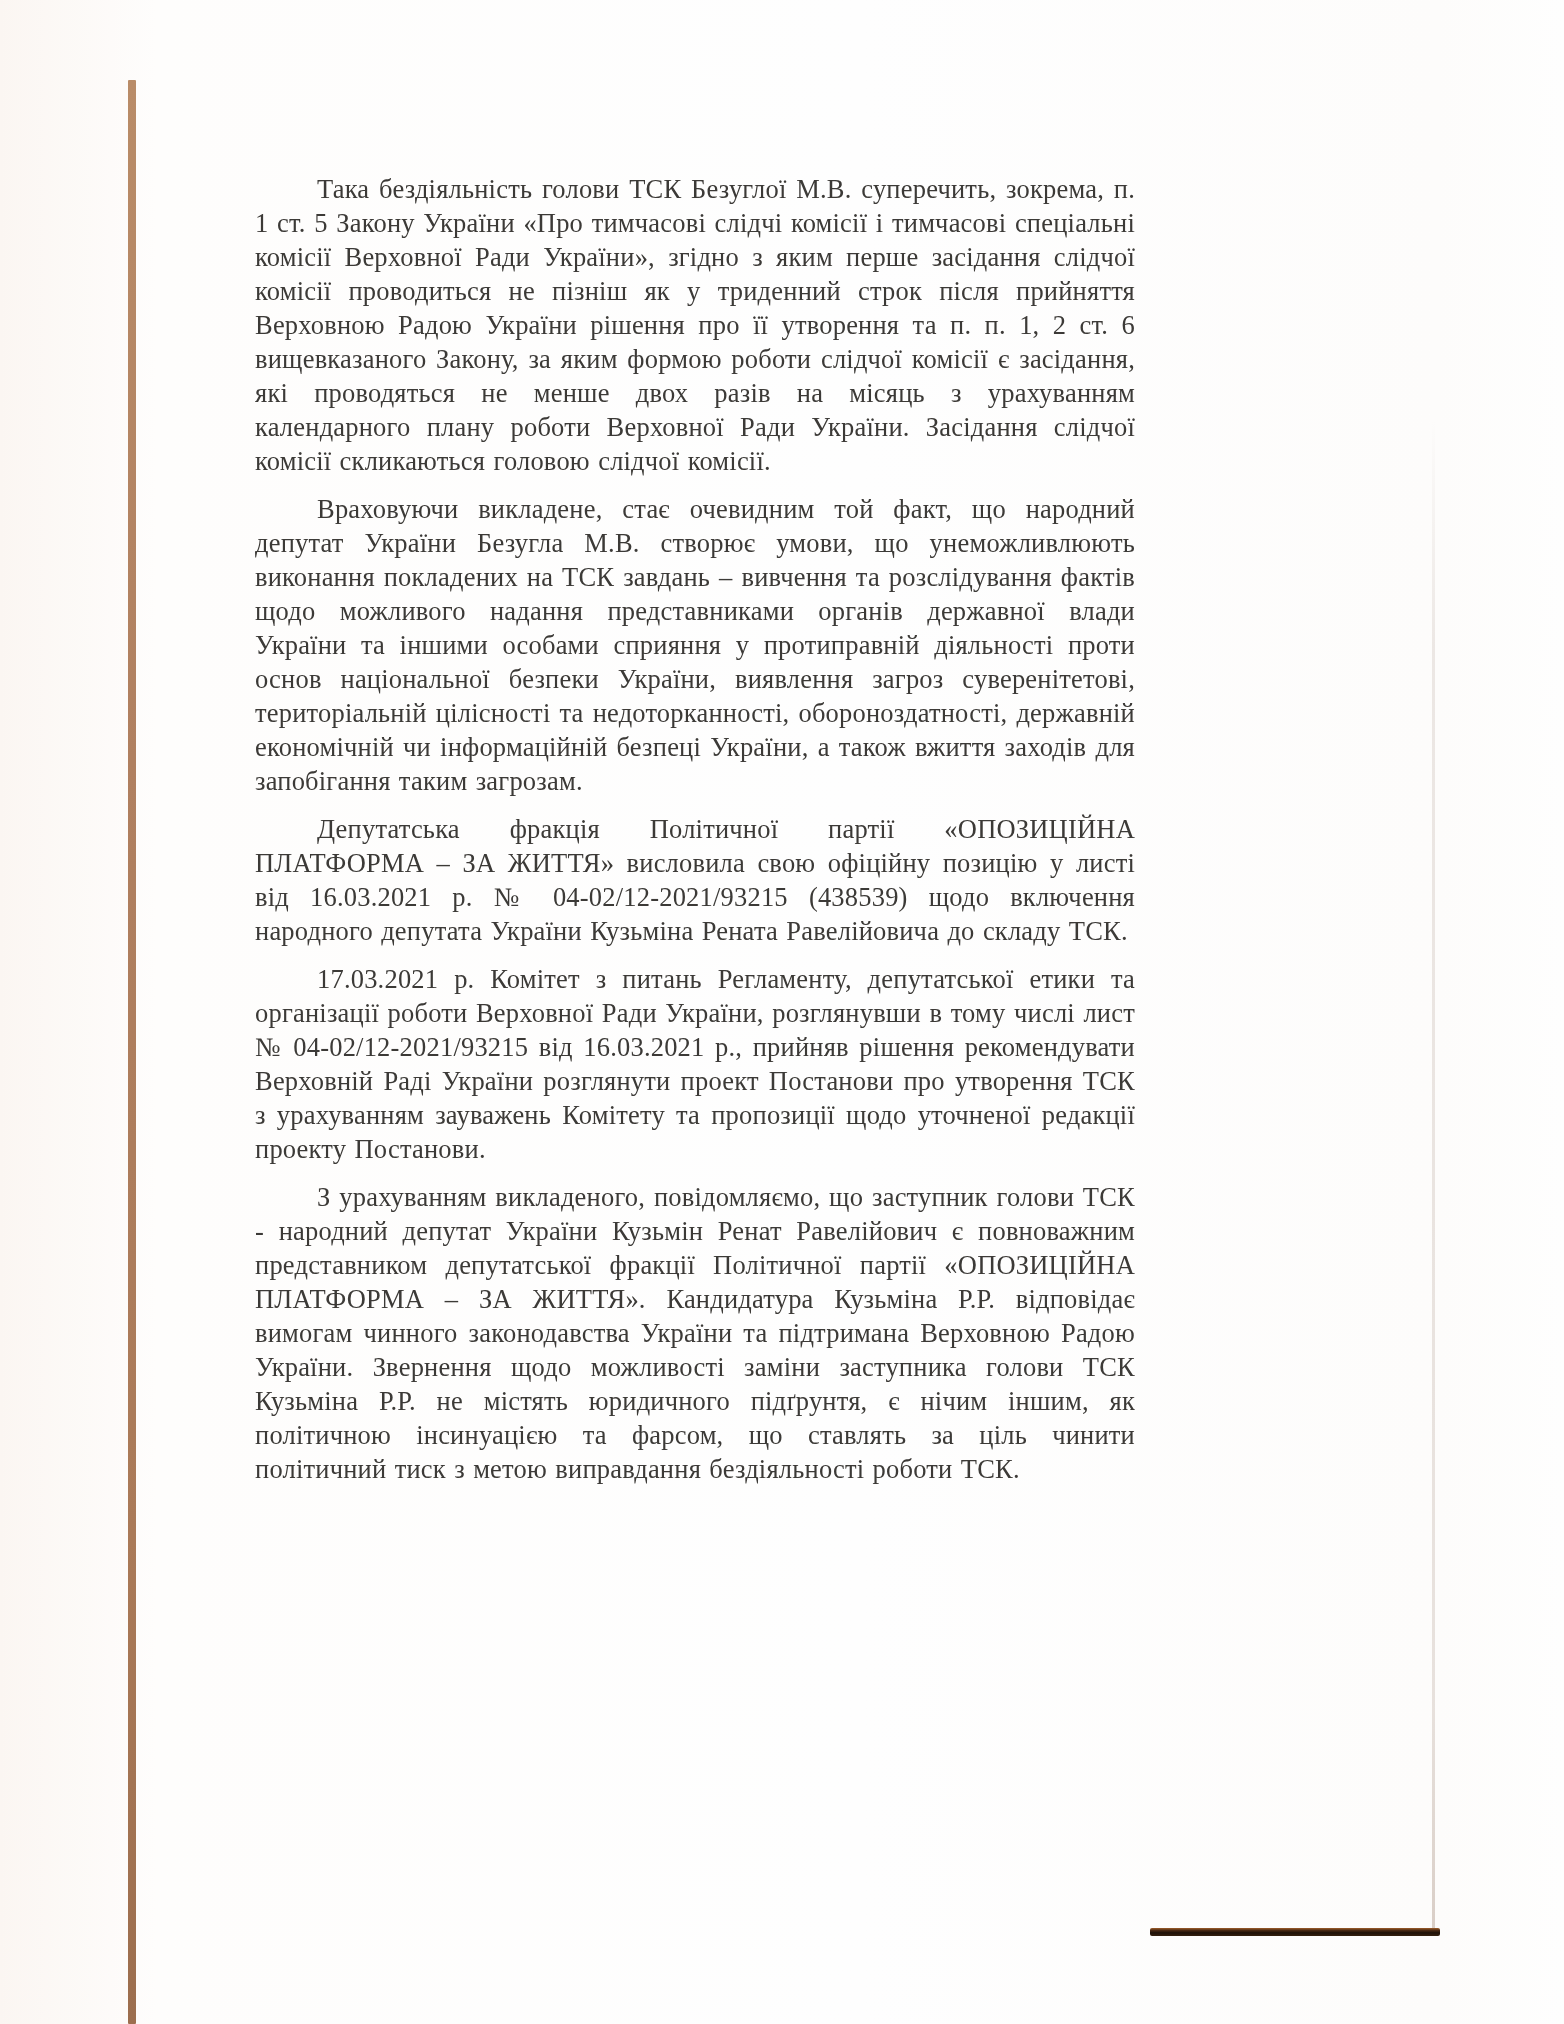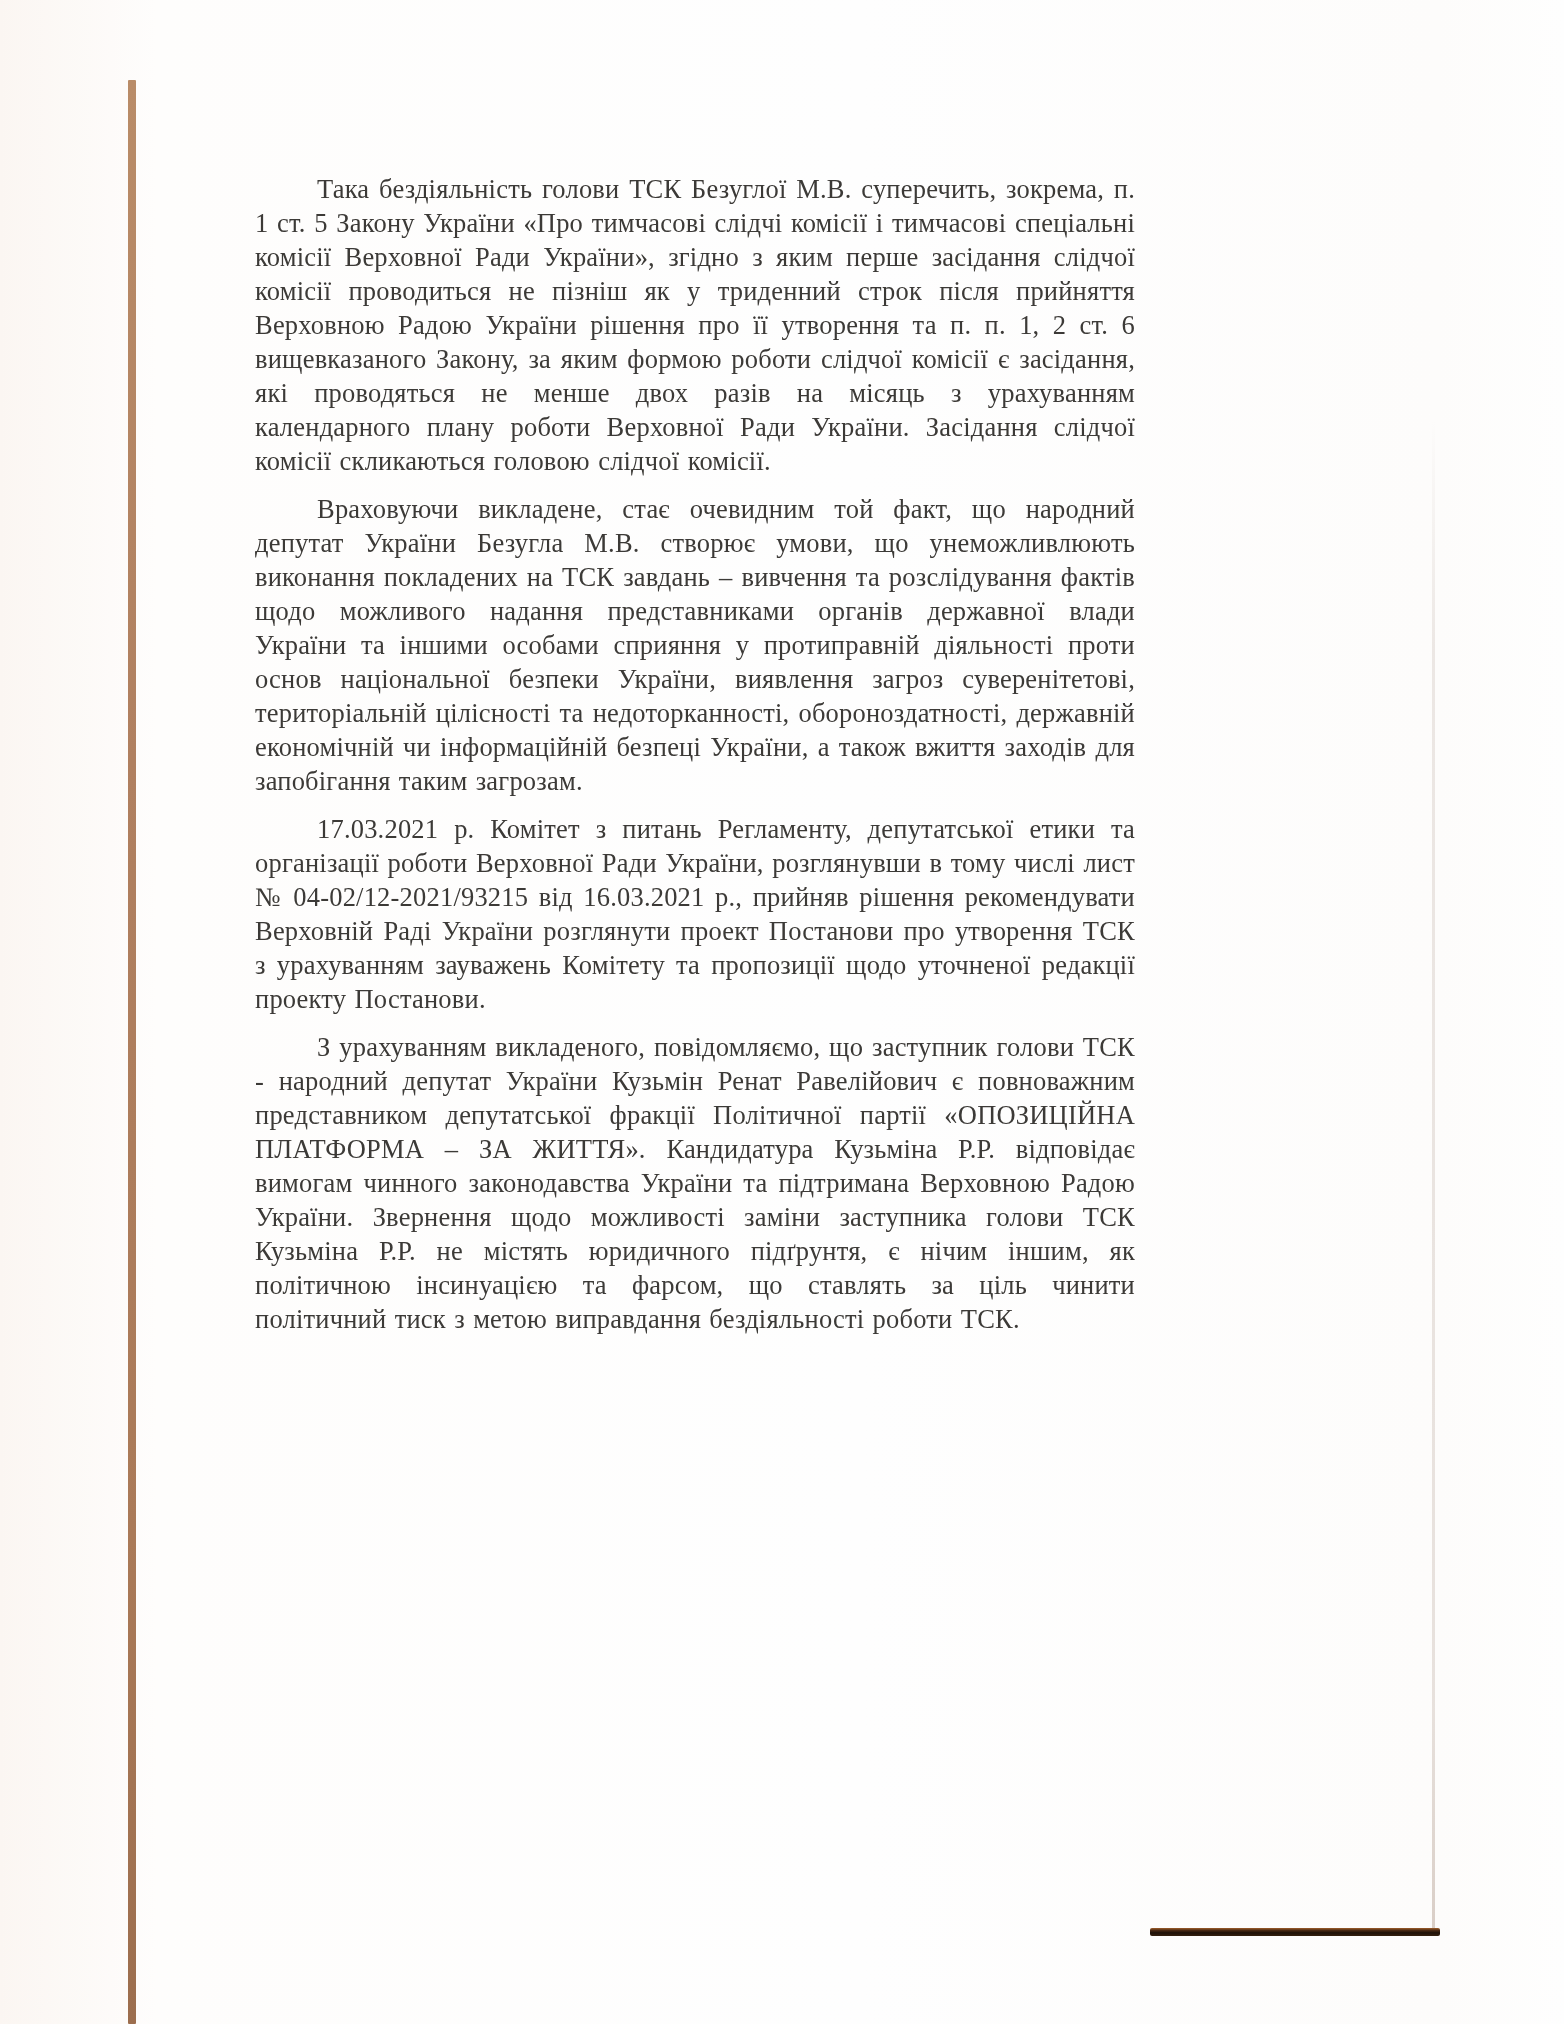--- a/index.html
+++ b/index.html
@@ -65,16 +65,17 @@
 <body>
 
 <div class="scan-page">
   <div class="edge-left"></div>
   <div class="edge-right"></div>
   <div class="edge-bottom-right"></div>
 
   <div class="doc-text">
     <p>Така бездіяльність голови ТСК Безуглої М.В. суперечить, зокрема, п. 1 ст. 5 Закону України «Про тимчасові слідчі комісії і тимчасові спеціальні комісії Верховної Ради України», згідно з яким перше засідання слідчої комісії проводиться не пізніш як у триденний строк після прийняття Верховною Радою України рішення про її утворення та п. п. 1, 2 ст. 6 вищевказаного Закону, за яким формою роботи слідчої комісії є засідання, які проводяться не менше двох разів на місяць з урахуванням календарного плану роботи Верховної Ради України. Засідання слідчої комісії скликаються головою слідчої комісії.</p>
     <p>Враховуючи викладене, стає очевидним той факт, що народний депутат України Безугла М.В. створює умови, що унеможливлюють виконання покладених на ТСК завдань – вивчення та розслідування фактів щодо можливого надання представниками органів державної влади України та іншими особами сприяння у протиправній діяльності проти основ національної безпеки України, виявлення загроз суверенітетові, територіальній цілісності та недоторканності, обороноздатності, державній економічній чи інформаційній безпеці України, а також вжиття заходів для запобігання таким загрозам.</p>
+    <p>Депутатська фракція Політичної партії «ОПОЗИЦІЙНА ПЛАТФОРМА – ЗА ЖИТТЯ» висловила свою офіційну позицію у листі від 16.03.2021 р. № 04-02/12-2021/93215 (438539) щодо включення народного депутата України Кузьміна Рената Равелійовича до складу ТСК.</p>
     <p>17.03.2021 р. Комітет з питань Регламенту, депутатської етики та організації роботи Верховної Ради України, розглянувши в тому числі лист № 04-02/12-2021/93215 від 16.03.2021 р., прийняв рішення рекомендувати Верховній Раді України розглянути проект Постанови про утворення ТСК з урахуванням зауважень Комітету та пропозиції щодо уточненої редакції проекту Постанови.</p>
     <p>З урахуванням викладеного, повідомляємо, що заступник голови ТСК - народний депутат України Кузьмін Ренат Равелійович є повноважним представником депутатської фракції Політичної партії «ОПОЗИЦІЙНА ПЛАТФОРМА – ЗА ЖИТТЯ». Кандидатура Кузьміна Р.Р. відповідає вимогам чинного законодавства України та підтримана Верховною Радою України. Звернення щодо можливості заміни заступника голови ТСК Кузьміна Р.Р. не містять юридичного підґрунтя, є нічим іншим, як політичною інсинуацією та фарсом, що ставлять за ціль чинити політичний тиск з метою виправдання бездіяльності роботи ТСК.</p>
   </div>
 </div>
 
 </body></html>

